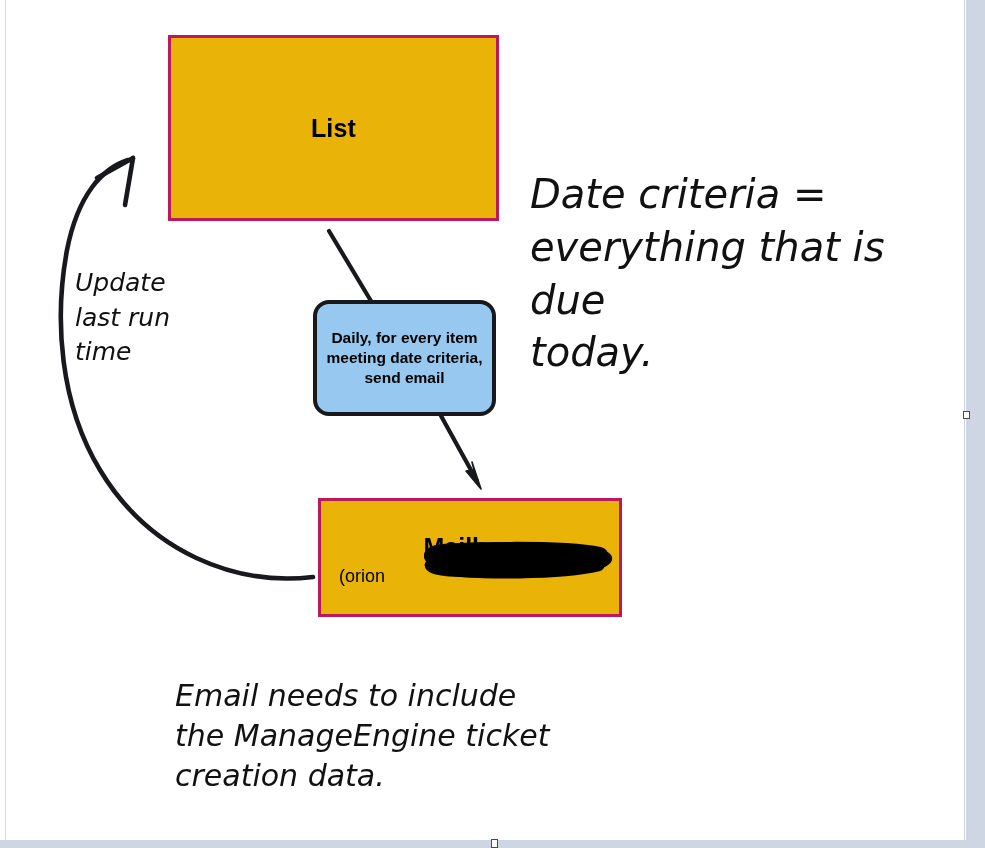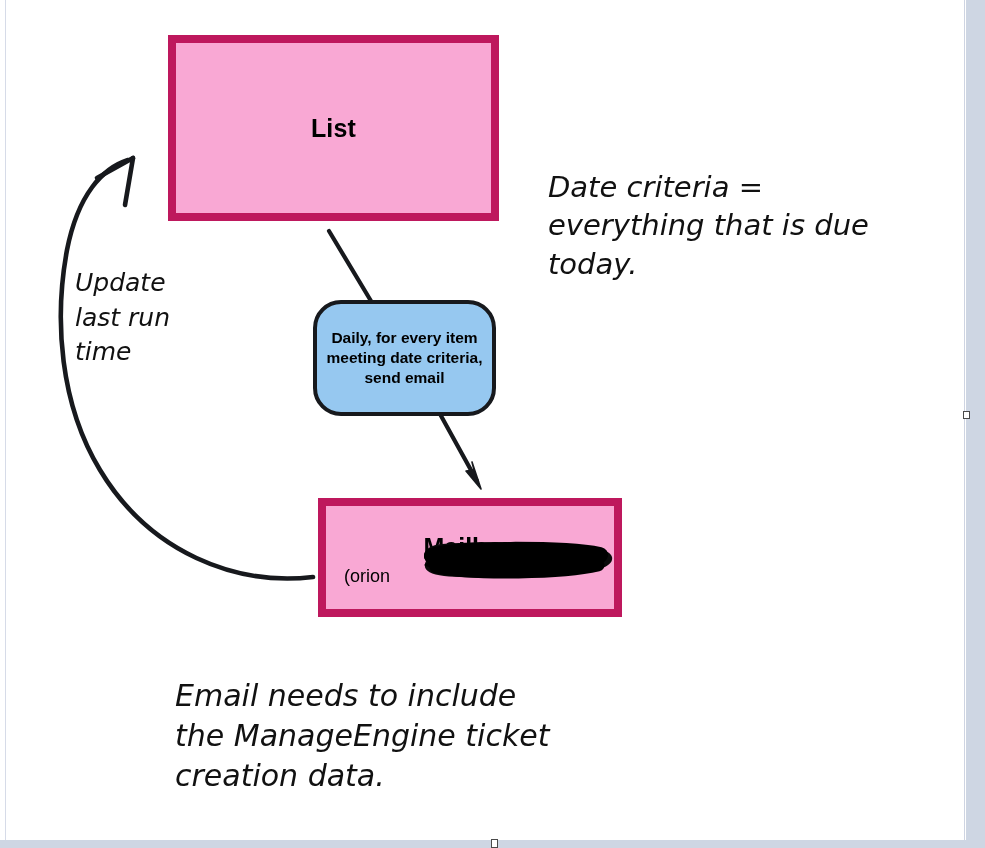--- a/index.html
+++ b/index.html
@@ -62,22 +62,22 @@
     width: 7px;
     height: 9px;
     background: #ffffff;
     border: 1px solid #4a4a4a;
     box-sizing: border-box;
   }
 
   
   .shape-box {
     position: absolute;
-    background: #f9a8d4;
-    border: 8px solid #be185d;
+    background: #eab308;
+    border: 3px solid #be185d;
     box-sizing: border-box;
     display: flex;
     align-items: center;
     justify-content: center;
     text-align: center;
   }
   #node-list {
     left: 168px;
     top: 35px;
     width: 331px;
@@ -125,21 +125,21 @@
   }
 
   #node-process {
     position: absolute;
     left: 313px;
     top: 300px;
     width: 183px;
     height: 116px;
     background: #96c8f0;
     border: 4px solid #17191d;
-    border-radius: 28px;
+    border-radius: 16px;
     box-sizing: border-box;
     display: flex;
     align-items: center;
     justify-content: center;
   }
   #node-process .proc-text {
     font-size: 15.5px;
     font-weight: bold;
     color: #000000;
     line-height: 1.28;
@@ -150,24 +150,24 @@
   
   .handwriting {
     position: absolute;
     font-family: "DejaVu Sans", sans-serif;
     font-style: italic;
     font-weight: 400;
     color: #111111;
     white-space: pre-line;
   }
   #note-date-criteria {
-    left: 548px;
+    left: 530px;
     top: 168px;
     width: 400px;
-    font-size: 29px;
+    font-size: 40px;
     line-height: 1.32;
   }
   #note-due-today {
     left: 538px;
     top: 338px;
     width: 400px;
     font-size: 30px;
     line-height: 1.32;
   }
   #note-email-needs {

